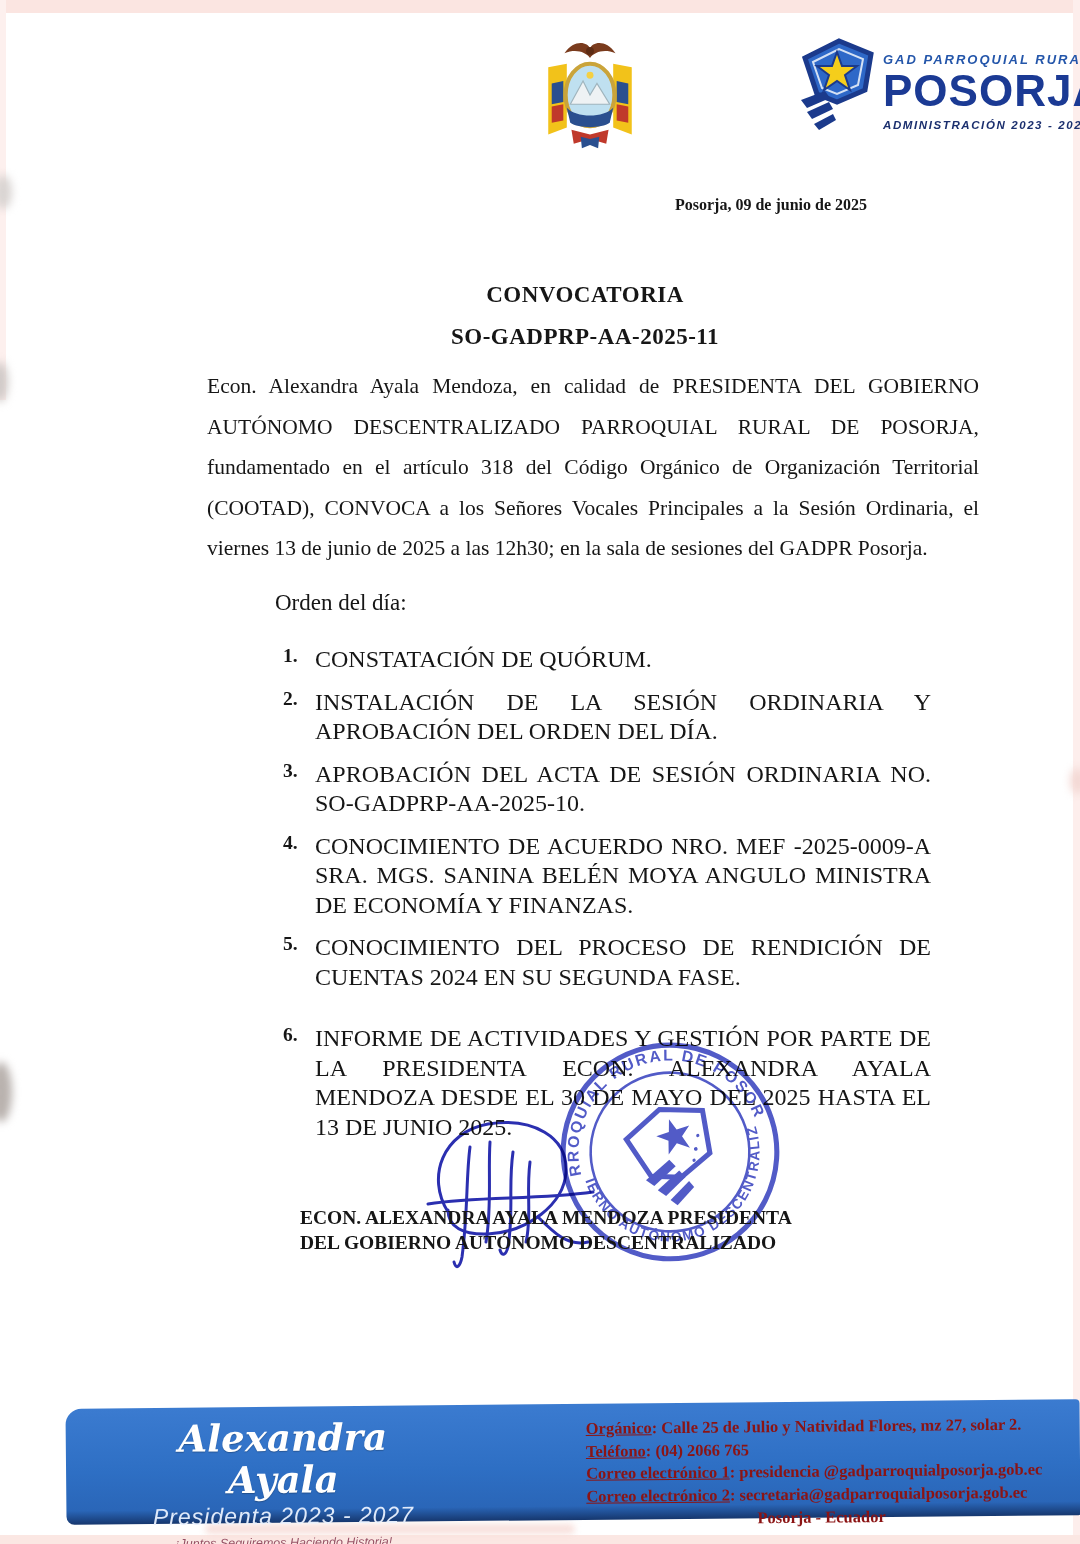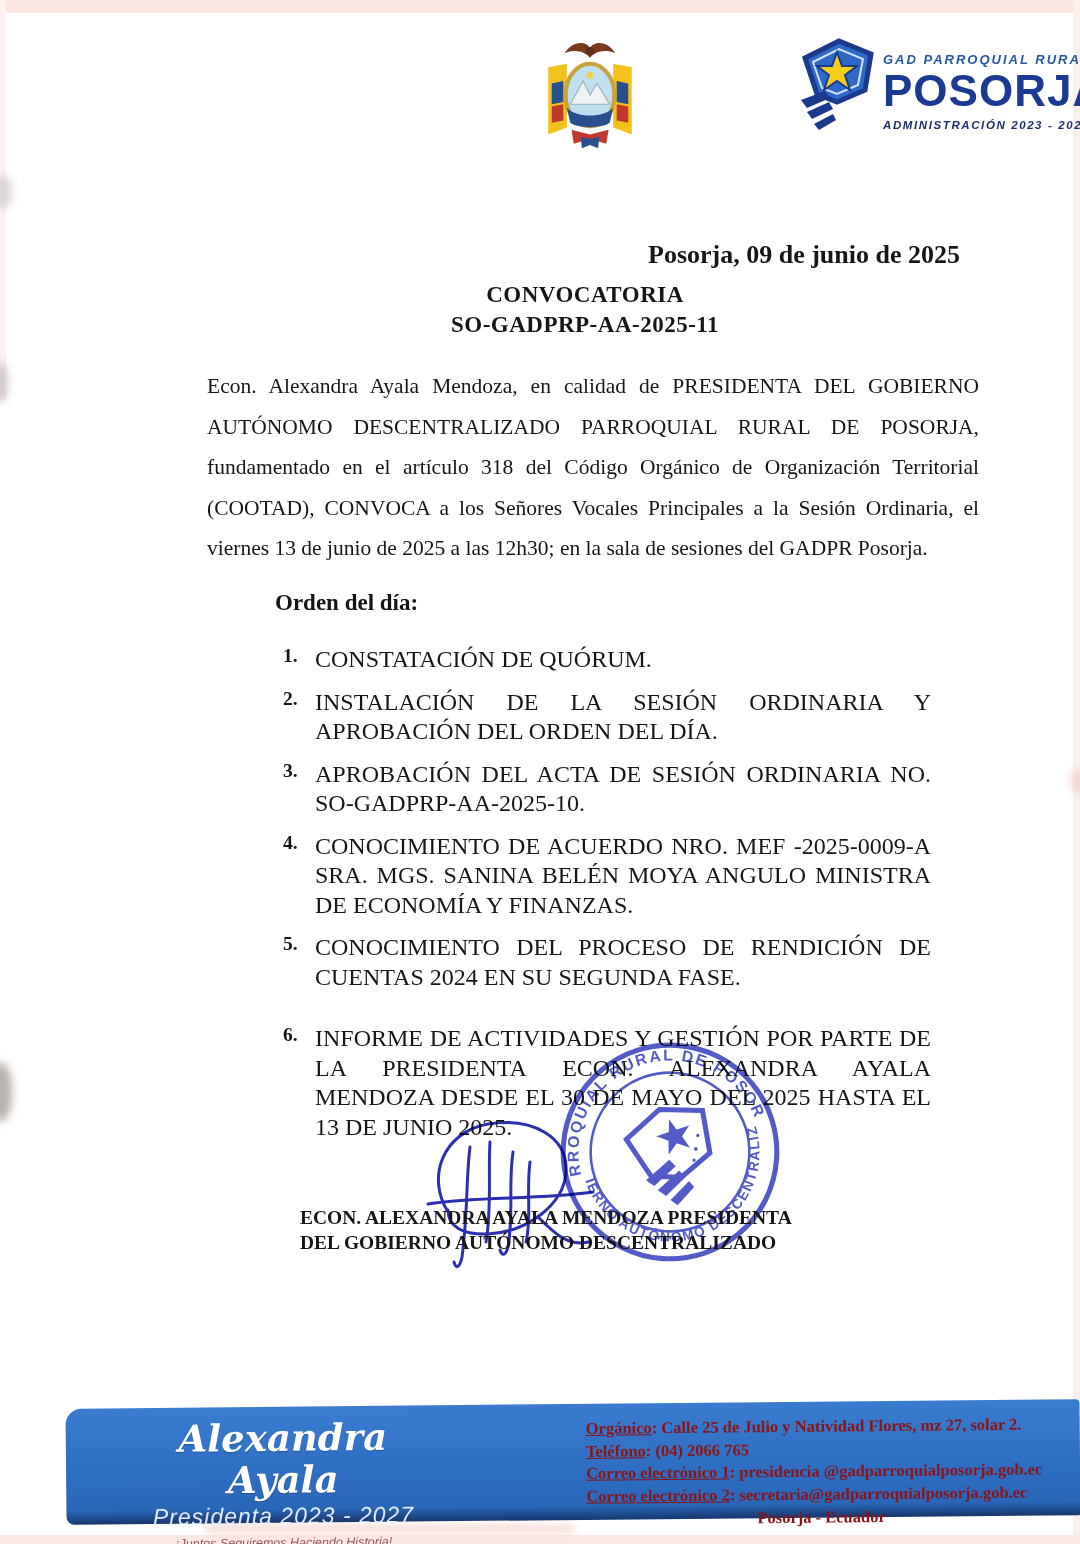--- a/index.html
+++ b/index.html
@@ -23,30 +23,30 @@
   .logo{position:absolute;left:795px;top:36px;width:285px;height:108px;}
   .logo-shield{position:absolute;left:0;top:2px;width:82px;height:100px;}
   .logo-text{position:absolute;left:88px;top:16px;width:200px;}
   .logo-line1{font-family:"Liberation Sans",sans-serif;font-weight:bold;font-style:italic;
               font-size:13px;letter-spacing:2px;color:#2456aa;white-space:nowrap;}
   .logo-line2{font-family:"Liberation Sans",sans-serif;font-weight:bold;font-size:44px;
               letter-spacing:1px;color:#1b3a94;line-height:44px;margin-top:2px;}
   .logo-line3{font-family:"Liberation Sans",sans-serif;font-weight:bold;font-style:italic;
               font-size:11.5px;letter-spacing:1.6px;color:#1b2f6e;margin-top:6px;white-space:nowrap;}
 
-  .date-line{position:absolute;left:648px;top:196px;font-size:26px;font-weight:bold;margin-top:44px;}
+  .date-line{position:absolute;left:675px;top:196px;font-size:16px;font-weight:bold;}
 
   .title-block{position:absolute;left:290px;top:282px;width:590px;text-align:center;}
   .title-1{font-size:23px;font-weight:bold;letter-spacing:.5px;font-family:Liberation Serif, serif;}
-  .title-2{font-size:23px;font-weight:bold;letter-spacing:.5px;margin-top:4px;}
+  .title-2{font-size:23px;font-weight:bold;letter-spacing:.5px;margin-top:16px;}
 
   .body-par{position:absolute;left:207px;top:366px;width:772px;font-size:21.5px;
             font-weight:normal;line-height:40.5px;text-align:justify;}
 
-  .agenda-head{position:absolute;left:275px;top:590px;font-size:23px;font-weight:bold;}
+  .agenda-head{position:absolute;left:275px;top:590px;font-size:23px;font-weight:normal;}
   .agenda{position:absolute;left:283px;top:645px;width:648px;}
   .agenda-item{display:flex;margin-bottom:13px;}
   .agenda-num{flex:0 0 32px;font-size:19.5px;font-weight:bold;}
   .agenda-text{flex:1;font-size:24px;font-weight:normal;line-height:29.5px;text-align:justify;}
   .agenda-item.last{margin-top:32px;}
 
   
   .stamp{position:absolute;left:553px;top:1035px;width:234px;height:234px;
          transform:rotate(-18deg);opacity:.88;mix-blend-mode:multiply;}
   .signature{position:absolute;left:418px;top:1092px;width:190px;height:190px;

